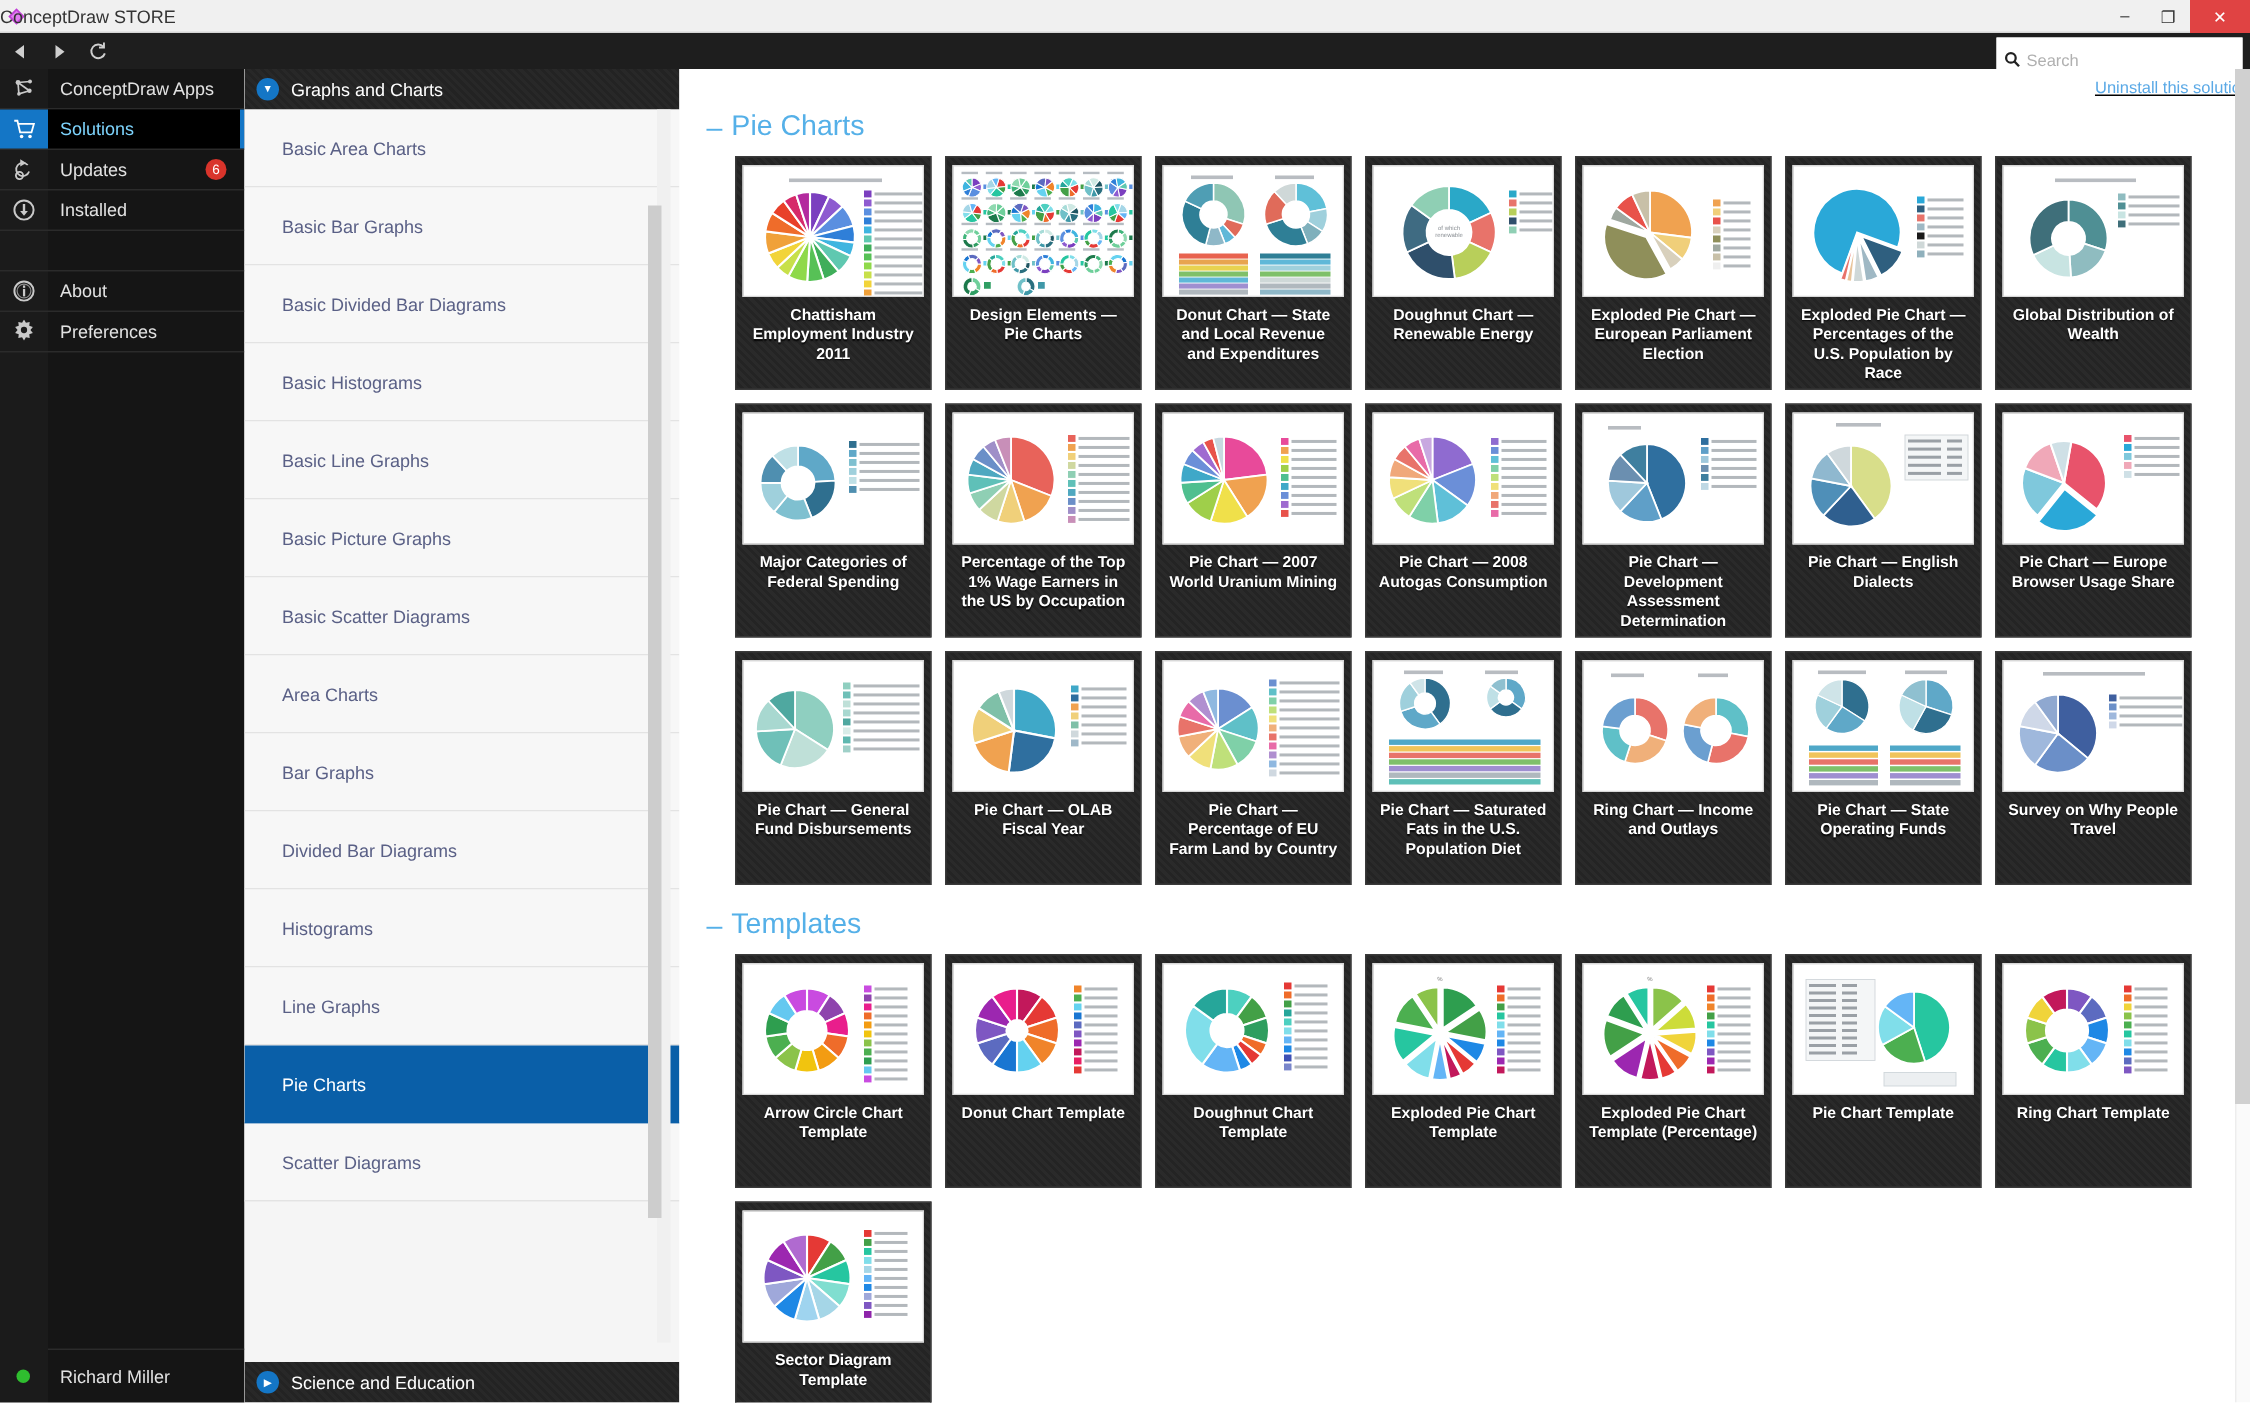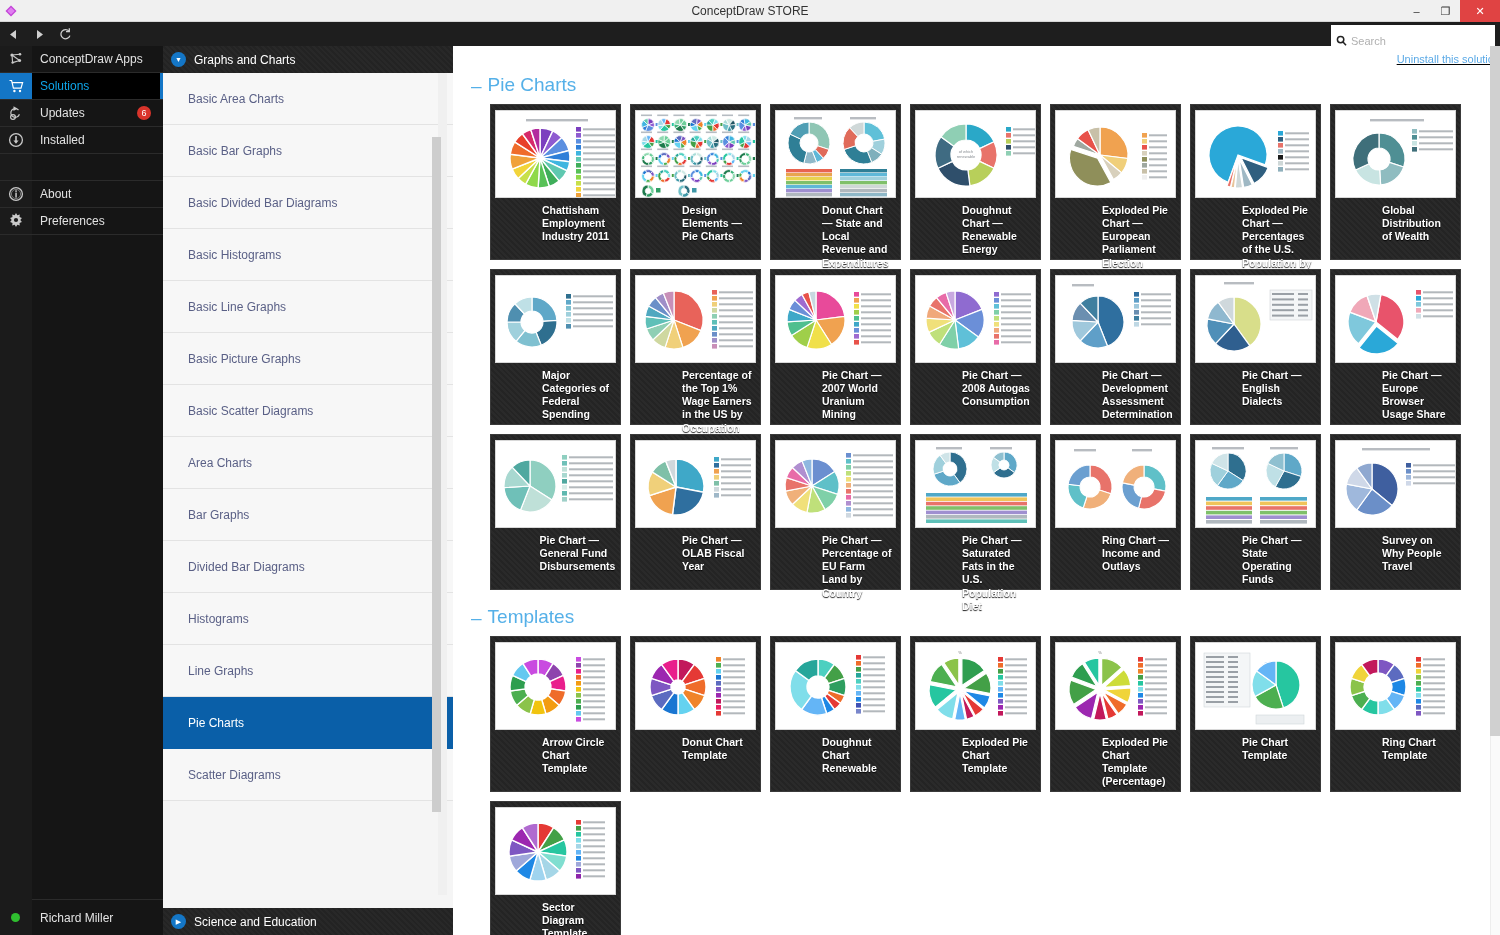--- a/index.html
+++ b/index.html
@@ -15,21 +15,21 @@
     position: absolute; left: 0; top: 0; width: 1500px; height: 22px;
     background: #f0f0f0;
     border-bottom: 1px solid #d6d6d6;
     display: flex; align-items: center;
   }
   #app-logo {
     width: 22px; height: 22px; display: flex; align-items: center; justify-content: center;
   }
   #app-logo svg { display:block; }
   #titlebar-title {
-    position: absolute; left: 0; right: 0; text-align: center;
+    position: absolute; left: 0; right: 0; 
     font-size: 12px; color: #333; line-height: 22px;
   }
   .winbtns { position: absolute; right: 0; top: 0; height: 22px; display: flex; }
   .winbtn {
     width: 29px; height: 22px; display: flex; align-items: center; justify-content: center;
     font-size: 11px; color: #333; background: transparent;
   }
   .winbtn.close { background: #e04343; color: #fff; width: 40px; }
 
   
@@ -69,21 +69,21 @@
   
   #leftnav {
     position: absolute; left: 32px; top: 46px; width: 131px; height: 889px;
     background: #151515;
   }
   .nav-row {
     height: 27px; display: flex; align-items: center; padding-left: 8px;
     font-size: 12px; color: #e2e2e2; border-bottom: 1px solid #2b2b2b;
     position: relative;
   }
-  .nav-row.active { background: #000; color: #0ea5e9; }
+  .nav-row.active { background: #000; color: #7dd3fc; }
   .nav-row.active::after {
     content: ""; position: absolute; right: 0; top: 0; bottom: 0; width: 3px; background: #1476c6;
   }
   .nav-row.blank { color: transparent; }
   .badge {
     position: absolute; right: 12px; top: 50%; transform: translateY(-50%);
     background: #d9342b; color: #fff; font-size: 9px; border-radius: 50%;
     width: 14px; height: 14px; display: flex; align-items: center; justify-content: center;
   }
   #user-row {
@@ -155,24 +155,23 @@
     padding: 5px 5px 0 5px;
     display: flex; flex-direction: column; align-items: center;
   }
   .thumb {
     width: 121px; height: 88px; background: #fff; border: 1px solid #d8d8d8;
     overflow: hidden; position: relative; flex: 0 0 auto;
   }
   .thumb svg { display: block; width: 121px; height: 88px; }
   .tile-caption {
     margin-top: 6px; font-size: 10.5px; line-height: 1.25; color: #ffffff;
-    text-align: left; font-weight: bold;
+    text-align: center; font-weight: bold;
     text-shadow: 0 1px 1px rgba(0,0,0,.9);
     padding: 0 2px;
-    margin-left: 44px;
   }
   #main-scroll-track {
     position: absolute; right: 0; top: 0; width: 10px; height: 889px; background: #fafafa;
     border-left: 1px solid #ededed;
   }
   #main-scroll-thumb {
     position: absolute; right: 0; top: 0; width: 10px; background: #d0d0d0;
   }
   .spacer { height: 14px; }
 </style>
@@ -1324,21 +1323,21 @@
               <rect x="80" y="48" width="5" height="4.6" fill="#64b5f6"></rect>
               <rect x="87" y="49.3" width="22" height="2" fill="#9aa0a6" opacity=".75"></rect>
               <rect x="80" y="54" width="5" height="4.6" fill="#1e88e5"></rect>
               <rect x="87" y="55.3" width="22" height="2" fill="#9aa0a6" opacity=".75"></rect>
               <rect x="80" y="60" width="5" height="4.6" fill="#3f51b5"></rect>
               <rect x="87" y="61.3" width="22" height="2" fill="#9aa0a6" opacity=".75"></rect>
               <rect x="80" y="66" width="5" height="4.6" fill="#7986cb"></rect>
               <rect x="87" y="67.3" width="22" height="2" fill="#9aa0a6" opacity=".75"></rect>
             </svg>
           </div>
-          <div class="tile-caption">Doughnut Chart Renewable</div>
+          <div class="tile-caption">Doughnut Chart Template</div>
         </div>
         <div class="tile">
           <div class="thumb">
             <svg viewBox="0 0 121 88" xmlns="http://www.w3.org/2000/svg">
               <rect width="121" height="88" fill="#fff"></rect>
               <text x="44" y="11" font-size="4" fill="#777" text-anchor="middle" font-family="sans-serif">%</text>
               <path d="M45.88558694730399,42.47231494260658 L45.88558694730399,15.47231494260658 A27,27 0 0 1 68.33526647947272,27.47191865107732 Z" fill="#2e9e4f" stroke="#fff" stroke-width="1.2"></path>
               <path d="M47.92314112161292,45.21963871193549 L70.37282065378164,30.21924242040623 A27,27 0 0 1 74.40434369250013,50.48707740637095 Z" fill="#43a047" stroke="#fff" stroke-width="1.2"></path>
               <path d="M47.61595717249377,47.71022037372113 L74.09715974338098,52.97765906815659 A27,27 0 0 1 68.48723941328767,64.83883904613955 Z" fill="#1e88e5" stroke="#fff" stroke-width="1.2"></path>
               <path d="M46.53757313665458,49.09204181345095 L67.40885537744848,66.22066048586937 A27,27 0 0 1 59.26528503095651,72.90391595085653 Z" fill="#e53935" stroke="#fff" stroke-width="1.2"></path>

